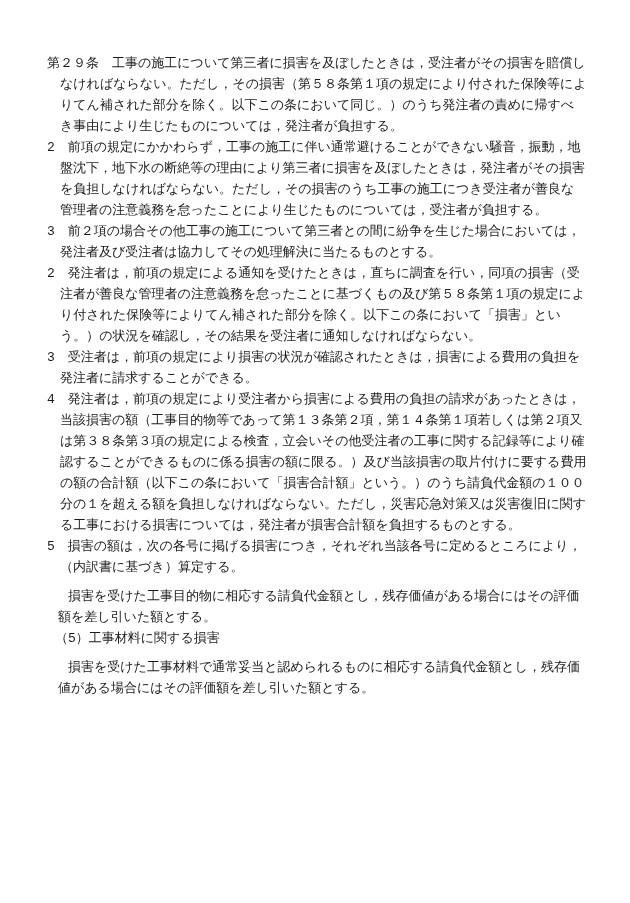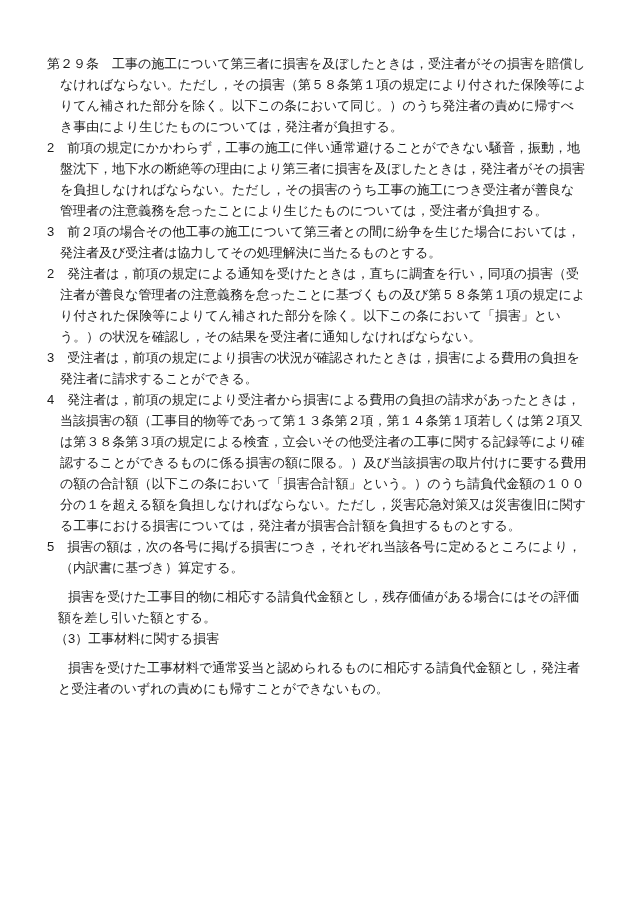--- a/index.html
+++ b/index.html
@@ -6,21 +6,21 @@
     margin: 0;
     padding: 0;
     background: #ffffff;
   }
   .page {
     position: relative;
     width: 630px;
     height: 805px;
     background: #ffffff;
     overflow: hidden;
-    font-family: Liberation Sans, sans-serif;
+    font-family: Liberation Mono, monospace;
   }
   .doc {
     position: absolute;
     left: 47px;
     top: 53px;
     width: 540px;
     font-size: 13px;
     line-height: 21px;
     color: #1a1a1a;
     letter-spacing: 0;
@@ -51,16 +51,16 @@
 <div class="page">
   <div class="doc">
     <p class="article">第２９条　工事の施工について第三者に損害を及ぼしたときは，受注者がその損害を賠償しなければならない。ただし，その損害（第５８条第１項の規定により付された保険等によりてん補された部分を除く。以下この条において同じ。）のうち発注者の責めに帰すべき事由により生じたものについては，発注者が負担する。</p>
     <p class="numbered">2　前項の規定にかかわらず，工事の施工に伴い通常避けることができない騒音，振動，地盤沈下，地下水の断絶等の理由により第三者に損害を及ぼしたときは，発注者がその損害を負担しなければならない。ただし，その損害のうち工事の施工につき受注者が善良な管理者の注意義務を怠ったことにより生じたものについては，受注者が負担する。</p>
     <p class="numbered">3　前２項の場合その他工事の施工について第三者との間に紛争を生じた場合においては，発注者及び受注者は協力してその処理解決に当たるものとする。</p>
     <p class="numbered">2　発注者は，前項の規定による通知を受けたときは，直ちに調査を行い，同項の損害（受注者が善良な管理者の注意義務を怠ったことに基づくもの及び第５８条第１項の規定により付された保険等によりてん補された部分を除く。以下この条において「損害」という。）の状況を確認し，その結果を受注者に通知しなければならない。</p>
     <p class="numbered">3　受注者は，前項の規定により損害の状況が確認されたときは，損害による費用の負担を発注者に請求することができる。</p>
     <p class="numbered">4　発注者は，前項の規定により受注者から損害による費用の負担の請求があったときは，当該損害の額（工事目的物等であって第１３条第２項，第１４条第１項若しくは第２項又は第３８条第３項の規定による検査，立会いその他受注者の工事に関する記録等により確認することができるものに係る損害の額に限る。）及び当該損害の取片付けに要する費用の額の合計額（以下この条において「損害合計額」という。）のうち請負代金額の１００分の１を超える額を負担しなければならない。ただし，災害応急対策又は災害復旧に関する工事における損害については，発注者が損害合計額を負担するものとする。</p>
     <p class="numbered">5　損害の額は，次の各号に掲げる損害につき，それぞれ当該各号に定めるところにより，（内訳書に基づき）算定する。</p>
     <p class="item-body">損害を受けた工事目的物に相応する請負代金額とし，残存価値がある場合にはその評価額を差し引いた額とする。</p>
-    <p class="item-label">（3）工事材料に関する損害</p>
-    <p class="item-body">損害を受けた工事材料で通常妥当と認められるものに相応する請負代金額とし，発注者と受注者のいずれの責めにも帰すことができないもの。</p>
+    <p class="item-label">（5）工事材料に関する損害</p>
+    <p class="item-body">損害を受けた工事材料で通常妥当と認められるものに相応する請負代金額とし，残存価値がある場合にはその評価額を差し引いた額とする。</p>
   </div>
 </div>
 
 </body></html>

